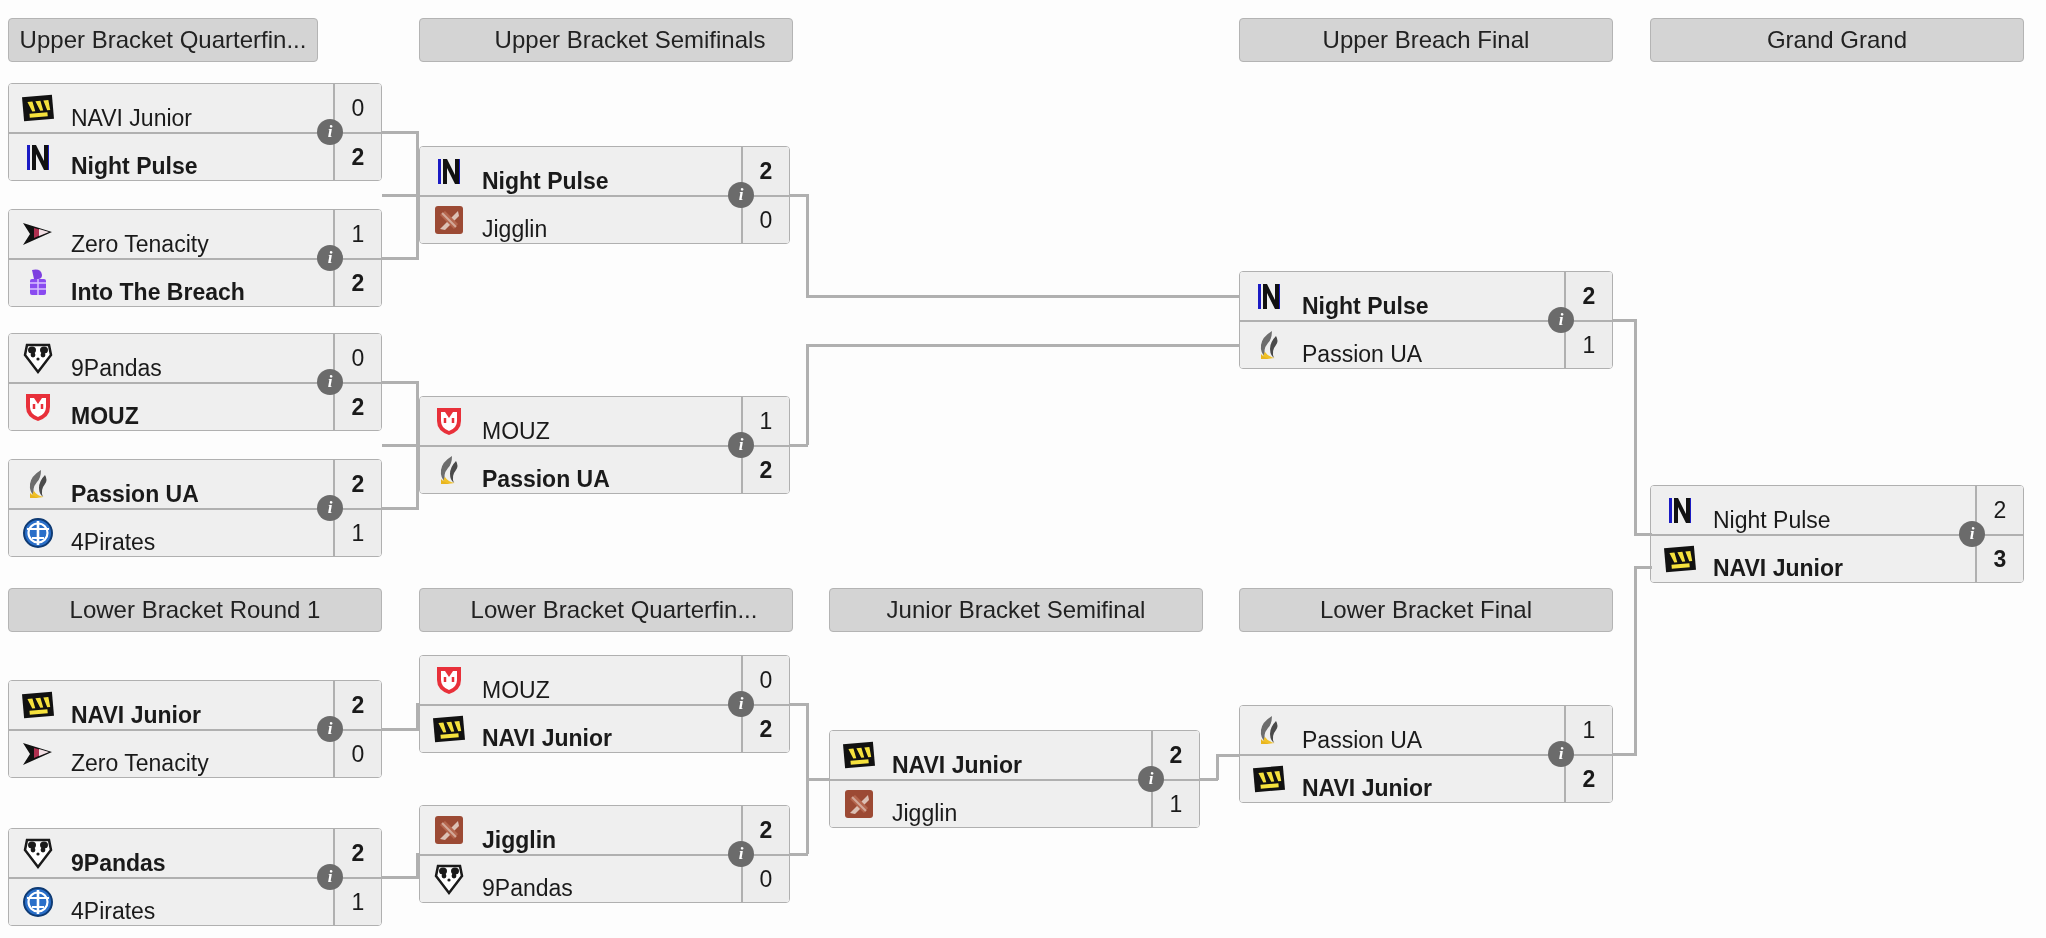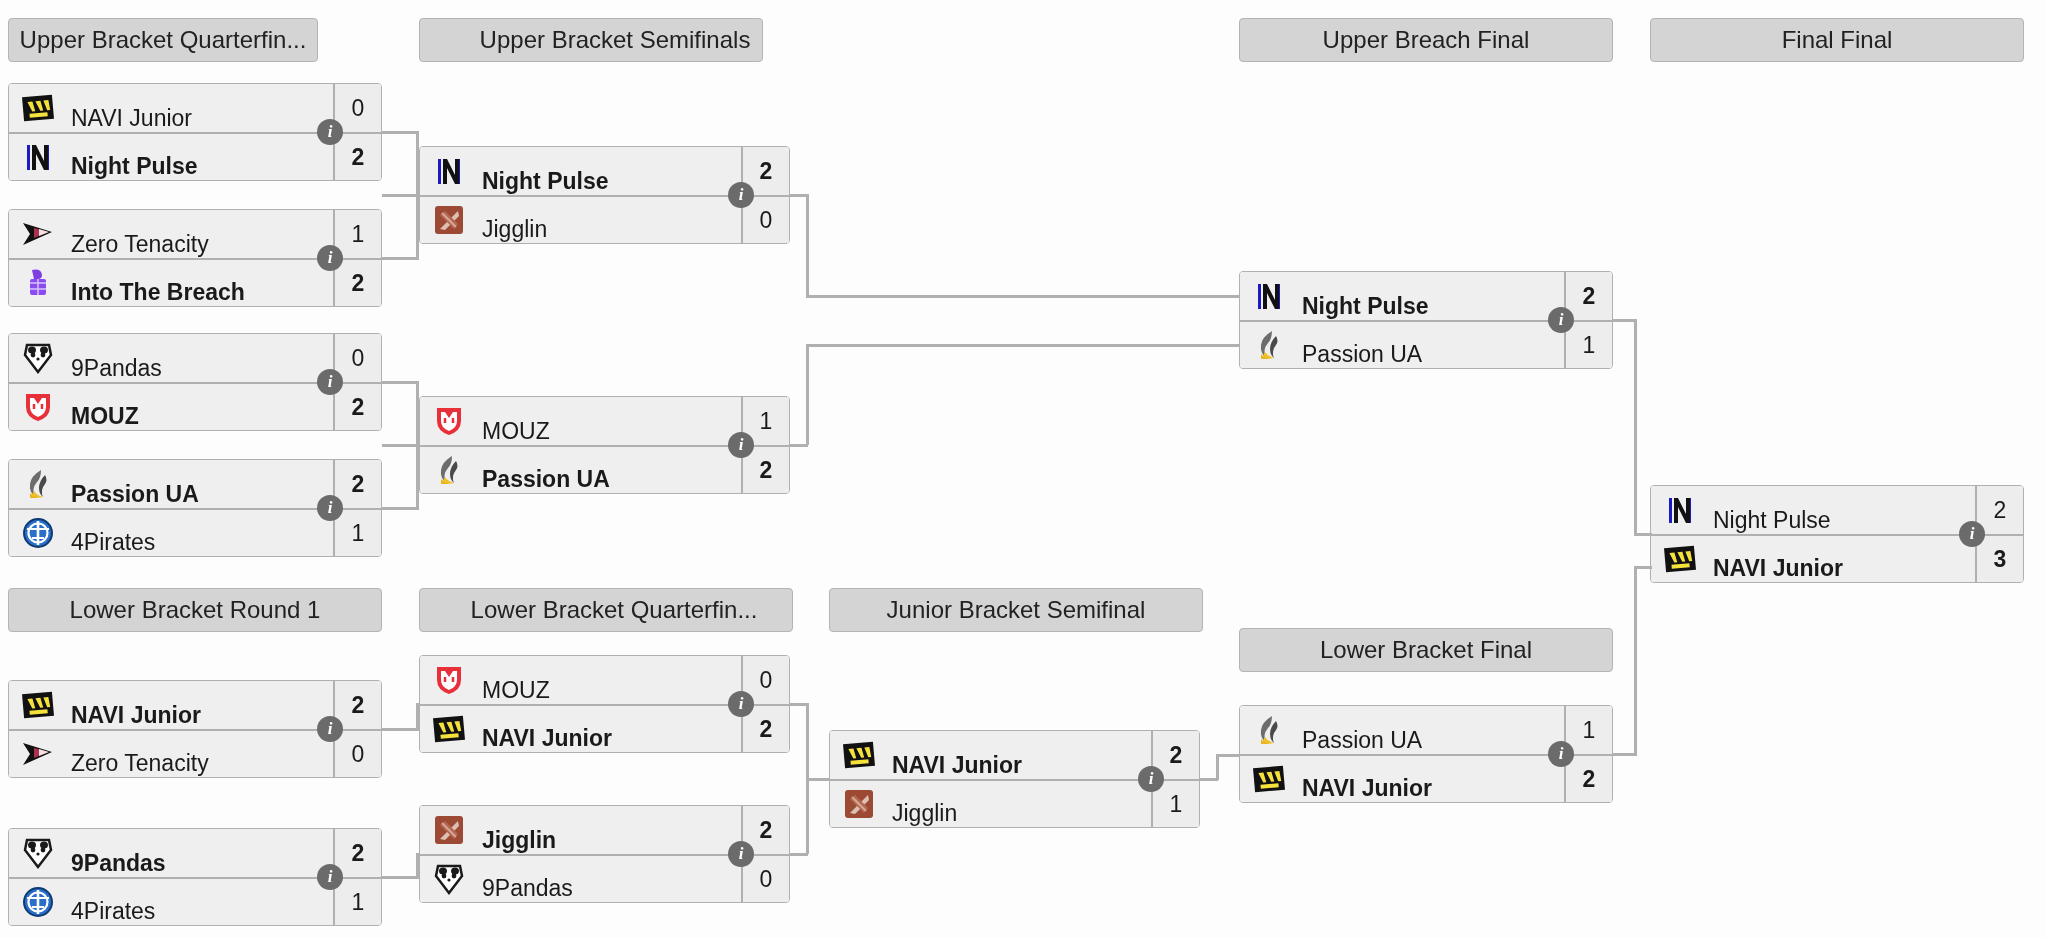--- a/index.html
+++ b/index.html
@@ -75,27 +75,27 @@
 
   .conn { position: absolute; background: #b0b0b0; z-index: 1; }
   .conn.h { height: 3px; }
   .conn.v { width: 3px; }
 </style>
 </head>
 <body>
 
 <div id="bracket-root">
     <div class="round-header" style="left: 8px; top: 18px; width: 310px;">Upper Bracket Quarterfin...</div>
-    <div class="round-header" style="left: 419px; top: 18px; width: 344px; padding-left: 48px;">Upper Bracket Semifinals</div>
+    <div class="round-header" style="left: 419px; top: 18px; width: 374px; padding-left: 48px;">Upper Bracket Semifinals</div>
     <div class="round-header" style="left: 1239px; top: 18px; width: 374px;">Upper Breach Final</div>
-    <div class="round-header" style="left: 1650px; top: 18px; width: 374px;">Final Final</div>
+    <div class="round-header" style="left: 1650px; top: 18px; width: 374px;">Grand Grand</div>
     <div class="round-header" style="left: 8px; top: 588px; width: 374px;">Lower Bracket Round 1</div>
     <div class="round-header" style="left: 419px; top: 588px; width: 374px; padding-left: 16px;">Lower Bracket Quarterfin...</div>
     <div class="round-header" style="left: 829px; top: 588px; width: 374px;">Junior Bracket Semifinal</div>
-    <div class="round-header" style="left: 1239px; top: 588px; width: 374px; margin-top: 40px;">Lower Bracket Final</div>
+    <div class="round-header" style="left: 1239px; top: 588px; width: 374px;">Lower Bracket Final</div>
     <div class="conn h" style="left: 382px; top: 131px; width: 37px;"></div>
     <div class="conn v" style="left: 416px; top: 131px; height: 65px;"></div>
     <div class="conn h" style="left: 382px; top: 257px; width: 37px;"></div>
     <div class="conn v" style="left: 416px; top: 195px; height: 64px;"></div>
     <div class="conn h" style="left: 382px; top: 194px; width: 37px;"></div>
     <div class="conn h" style="left: 382px; top: 381px; width: 37px;"></div>
     <div class="conn v" style="left: 416px; top: 381px; height: 64px;"></div>
     <div class="conn h" style="left: 382px; top: 507px; width: 37px;"></div>
     <div class="conn v" style="left: 416px; top: 445px; height: 63px;"></div>
     <div class="conn h" style="left: 382px; top: 444px; width: 37px;"></div>

